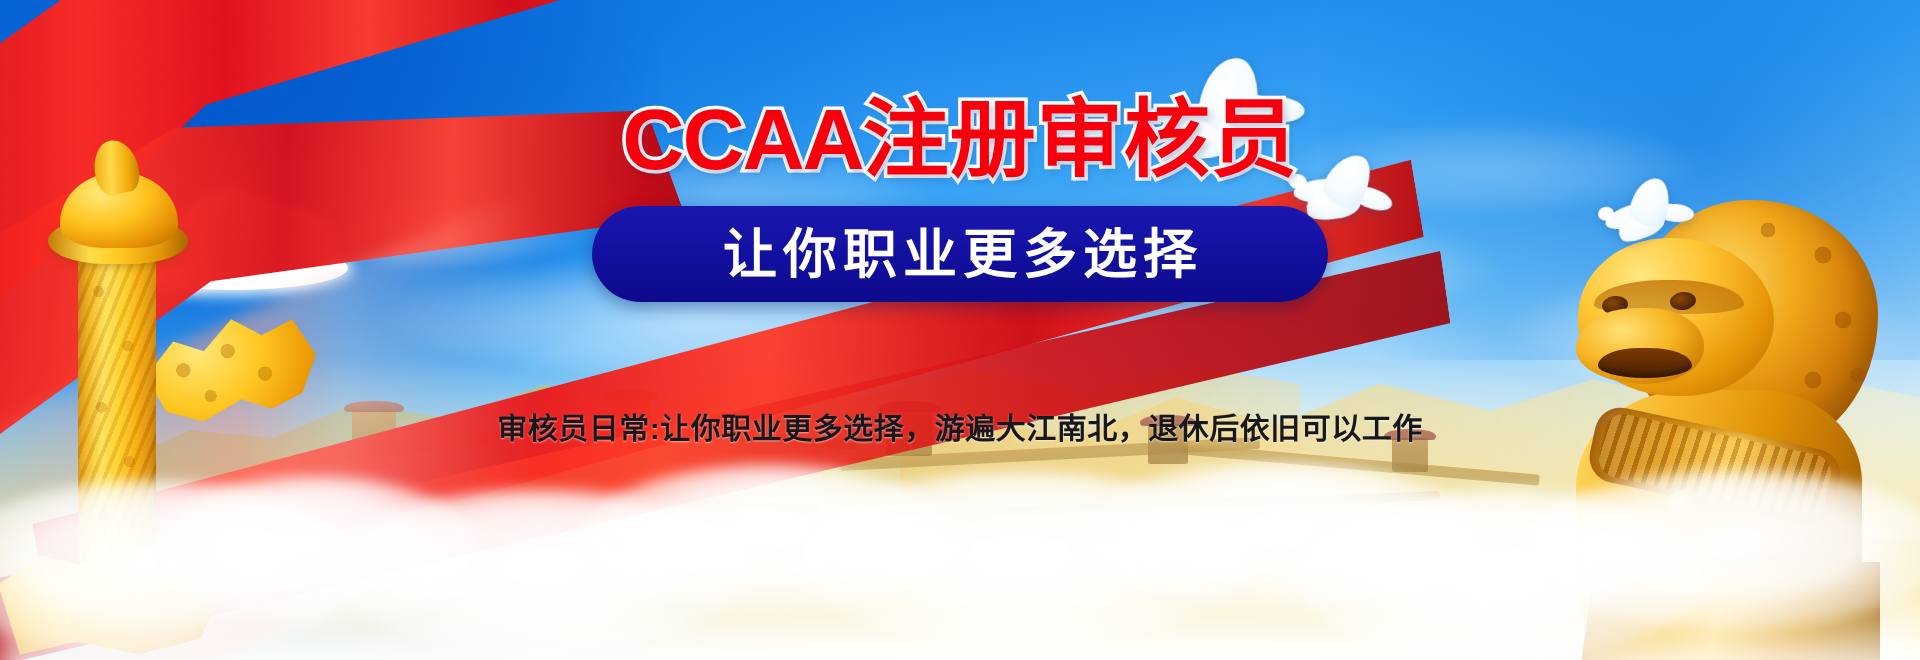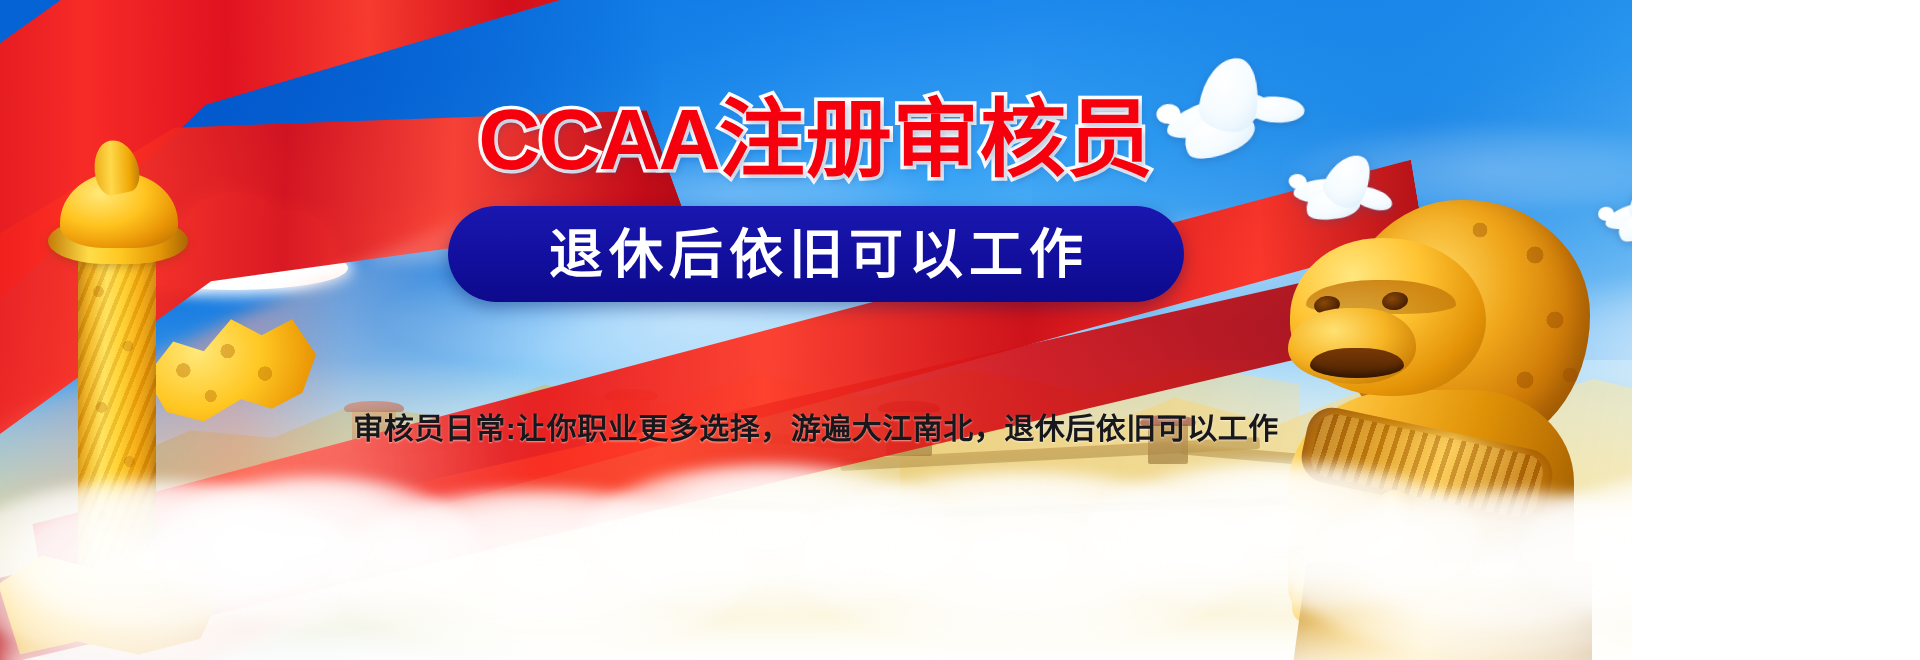--- a/index.html
+++ b/index.html
@@ -3,21 +3,21 @@
 <meta charset="utf-8">
 <title>CCAA Banner</title>
 <style>
   html, body {
     margin: 0;
     padding: 0;
     background: #ffffff;
   }
   .banner {
     position: relative;
-    width: 1632px;
+    width: 1920px;
     height: 660px;
     overflow: hidden;
     font-family: "Liberation Sans", "DejaVu Sans", sans-serif;
     background: #fde047;
   }
 
   
   .sky {
     position: absolute;
     inset: 0;
@@ -615,21 +615,21 @@
       <span class="wing up"></span>
       <span class="head"></span>
   </div>
 
   <div class="content">
     <div class="headline">
       <span class="latin">CCAA</span><span class="cjk">注册审核员</span>
     </div>
 
     <div class="pill">
-      <span class="pill-text">退休后依旧可以工作</span>
+      <span class="pill-text">让你职业更多选择</span>
     </div>
 
     <div class="subline">审核员日常:让你职业更多选择，游遍大江南北，退休后依旧可以工作</div>
   </div>
 
   <div class="cloudbank">
     <b></b>
       <b></b>
       <b></b>
       <b></b>

